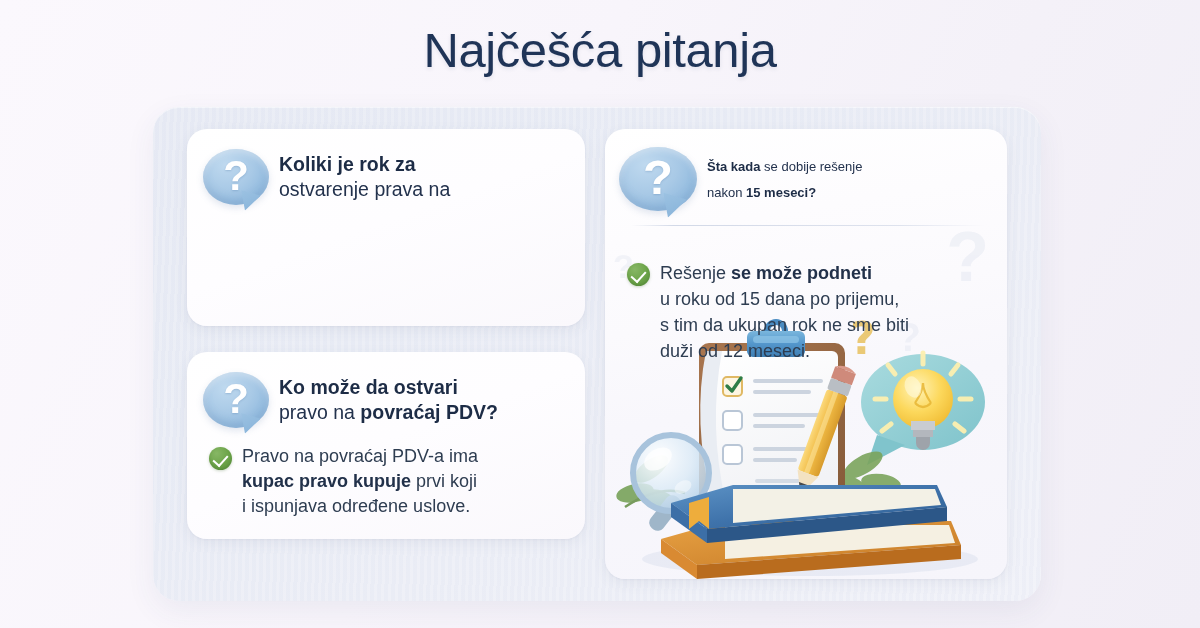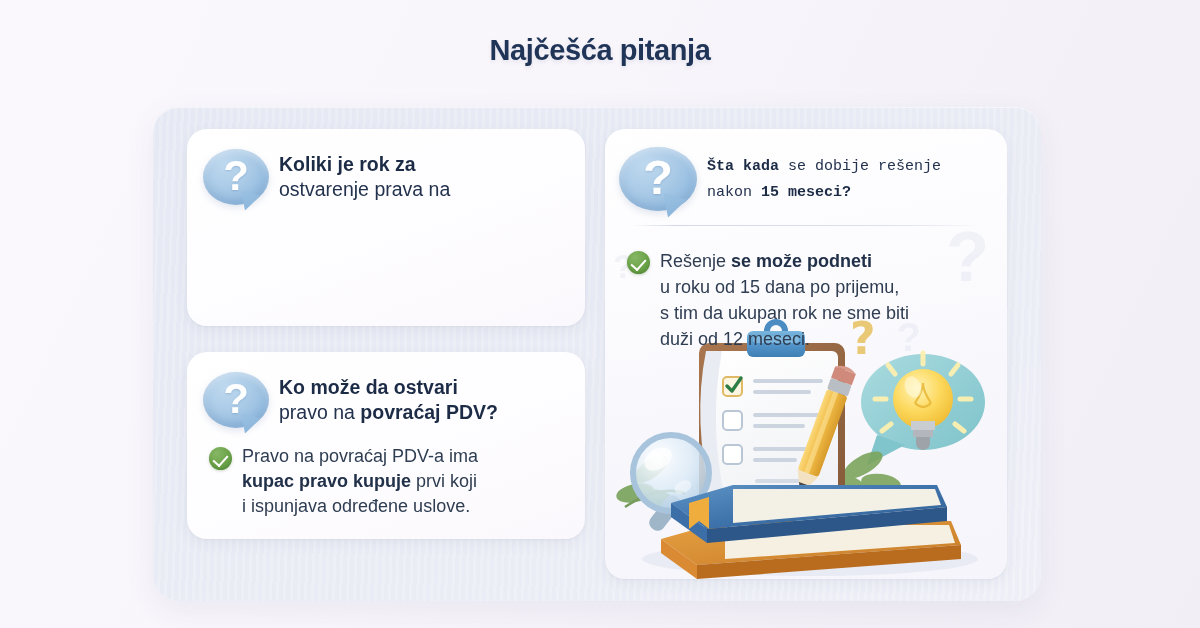--- a/index.html
+++ b/index.html
@@ -18,23 +18,23 @@
     position: relative;
   }
 
   
   .page-title {
     position: absolute;
     top: 21px;
     left: 0;
     width: 1200px;
     text-align: center;
-    font-size: 29px;
+    font-size: 49px;
     line-height: 58px;
-    font-weight: bold;
+    font-weight: normal;
     letter-spacing: -0.4px;
     color: #1f3457;
     text-shadow: 0 2px 4px rgba(40,60,100,0.10);
   }
 
   
   .panel {
     position: absolute;
     left: 153px;
     top: 107px;
@@ -164,24 +164,23 @@
   .q-text {
     padding-top: 5px;
     font-size: 19.5px;
     line-height: 25px;
     color: #23324d;
     font-weight: normal;
   }
   .q-text b { font-weight: bold; color: #1d2c46; text-align: right; }
 
   .q-text.right-q {
-    font-size: 15px;
+    font-size: 13px;
     line-height: 26px;
     padding-top: 9px;
-    font-family: Liberation Mono, monospace;
   }
 
   
   .divider {
     height: 1px;
     margin: 14px 6px 0 12px;
     background: linear-gradient(90deg,
       rgba(196,205,224,0.0) 0%,
       rgba(196,205,224,0.75) 12%,
       rgba(196,205,224,0.55) 75%,
@@ -189,21 +188,21 @@
   }
 
   
   .answer {
     display: flex;
     align-items: flex-start;
     gap: 10px;
     margin-top: 16px;
     padding-left: 6px;
   }
-  .answer.right-a { margin-top: 22px; padding-left: 8px; }
+  .answer.right-a { margin-top: 34px; padding-left: 8px; }
 
   .check {
     flex: 0 0 auto;
     width: 23px;
     height: 23px;
     border-radius: 50%;
     margin-top: 3px;
     background: radial-gradient(circle at 34% 28%, #87b765 0%, #6ba348 55%, #5c9440 100%);
     box-shadow:
       inset 0 -2px 3px rgba(50,90,30,0.22),

